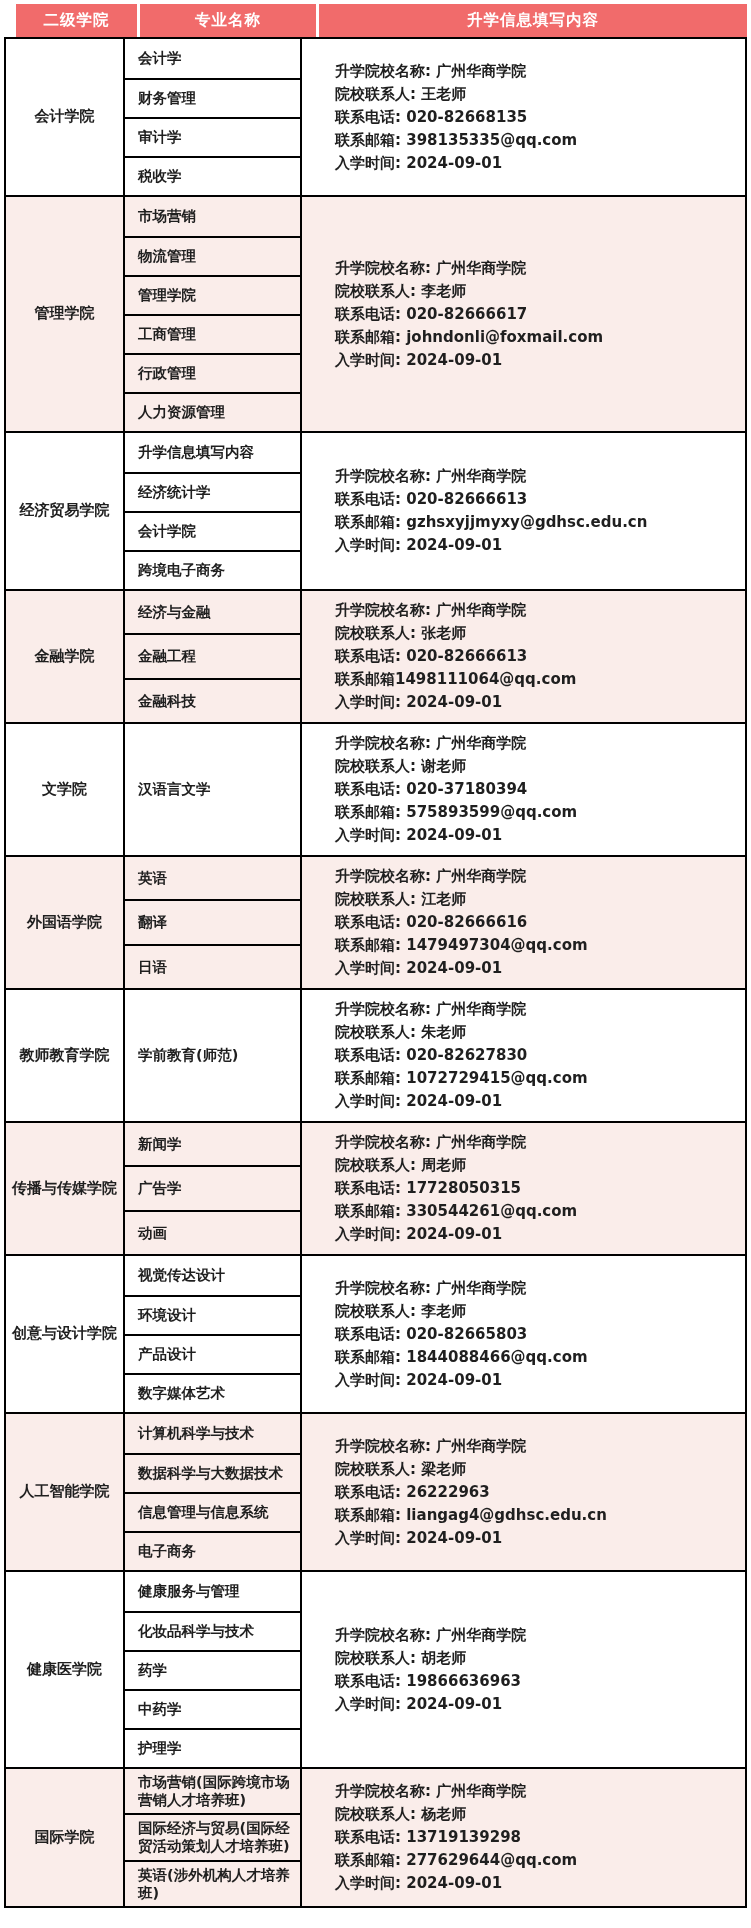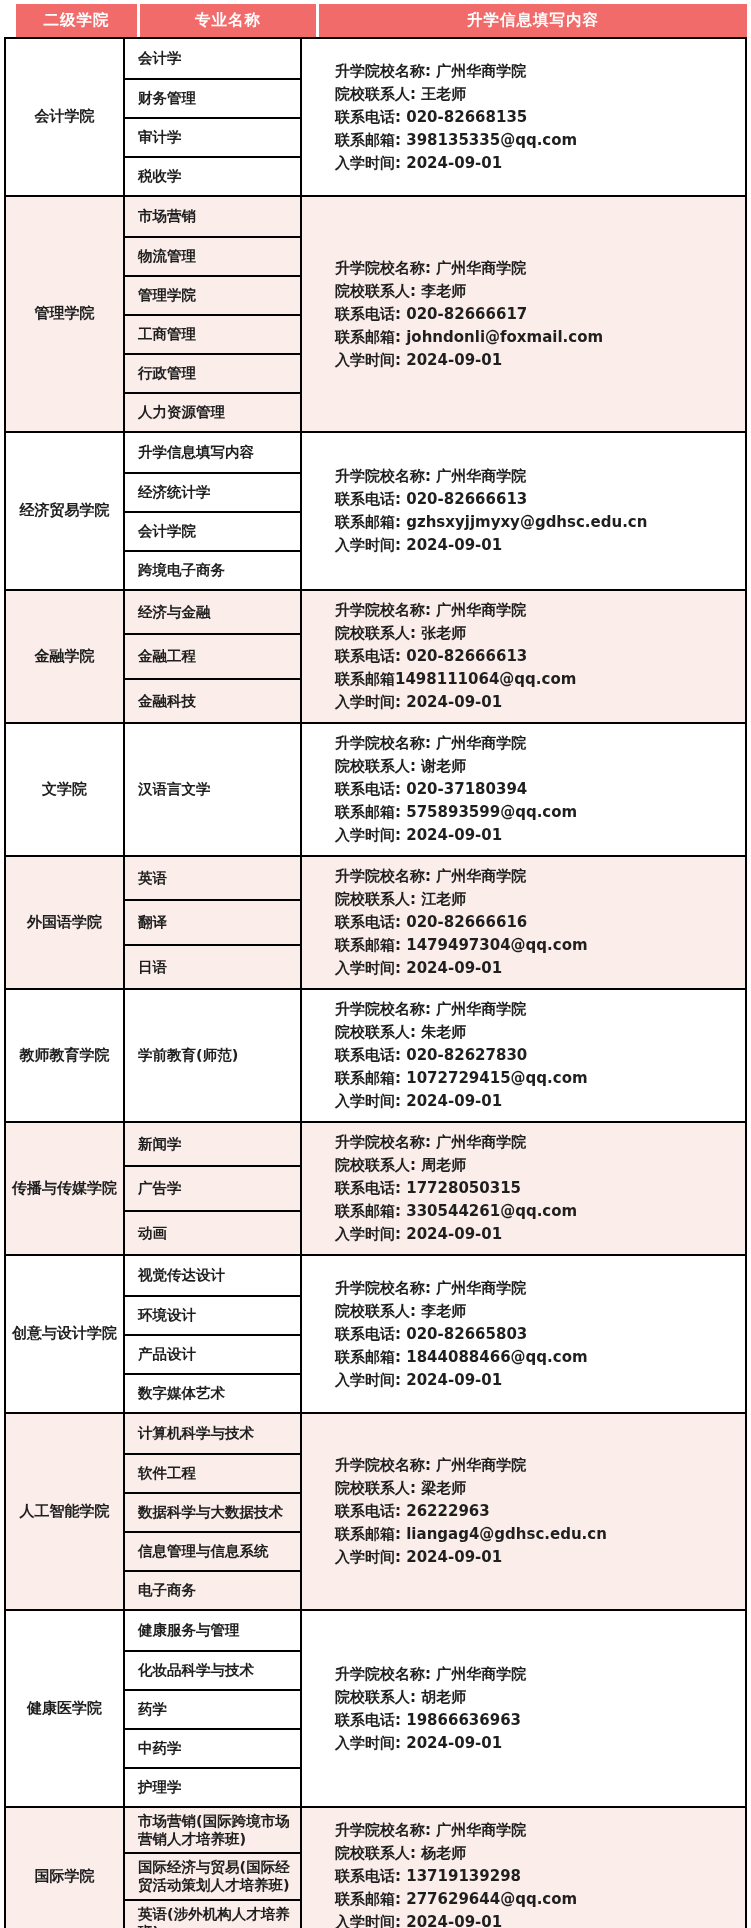--- a/index.html
+++ b/index.html
@@ -223,21 +223,20 @@
           <div class="info-line">院校联系人: 李老师</div>
           <div class="info-line">联系电话: 020-82665803</div>
           <div class="info-line">联系邮箱: 1844088466@qq.com</div>
           <div class="info-line">入学时间: 2024-09-01</div>
         </div>
       </div>
       <div class="section alt">
         <div class="college-cell">人工智能学院</div>
         <div class="majors-col">
           <div class="major-cell">计算机科学与技术</div>
-          <div class="major-cell">软件工程</div>
           <div class="major-cell">数据科学与大数据技术</div>
           <div class="major-cell">信息管理与信息系统</div>
           <div class="major-cell">电子商务</div>
         </div>
         <div class="info-cell">
           <div class="info-line">升学院校名称: 广州华商学院</div>
           <div class="info-line">院校联系人: 梁老师</div>
           <div class="info-line">联系电话: 26222963</div>
           <div class="info-line">联系邮箱: liangag4@gdhsc.edu.cn</div>
           <div class="info-line">入学时间: 2024-09-01</div>

